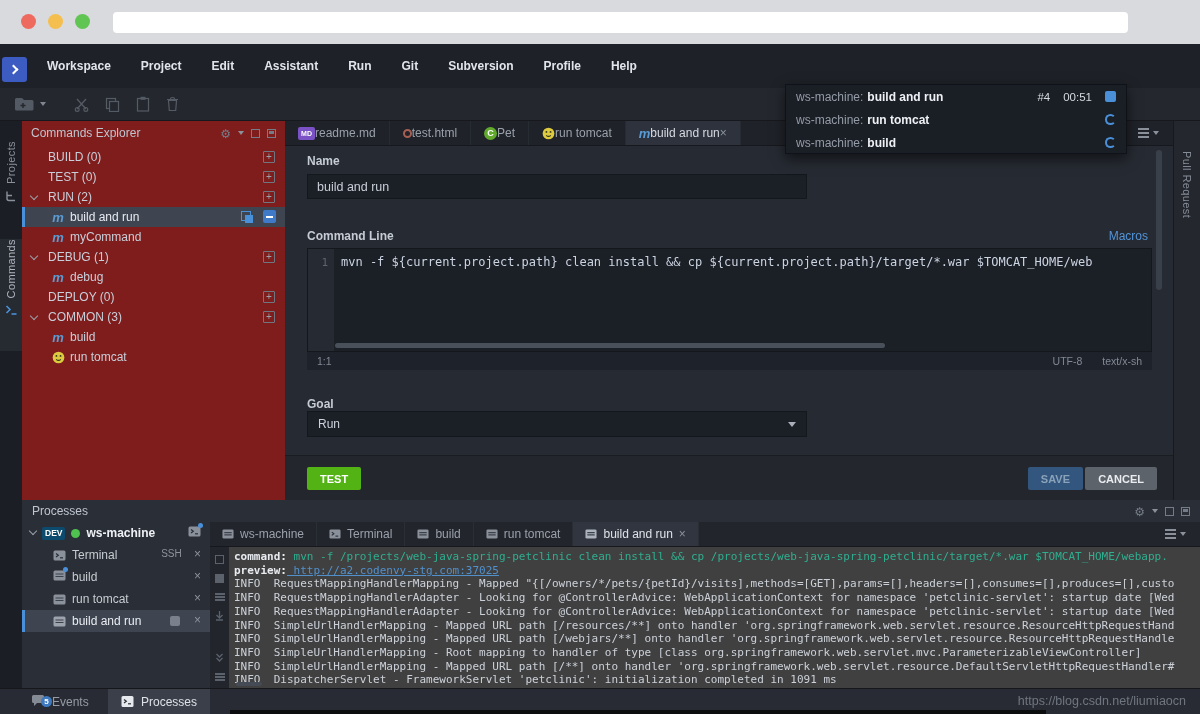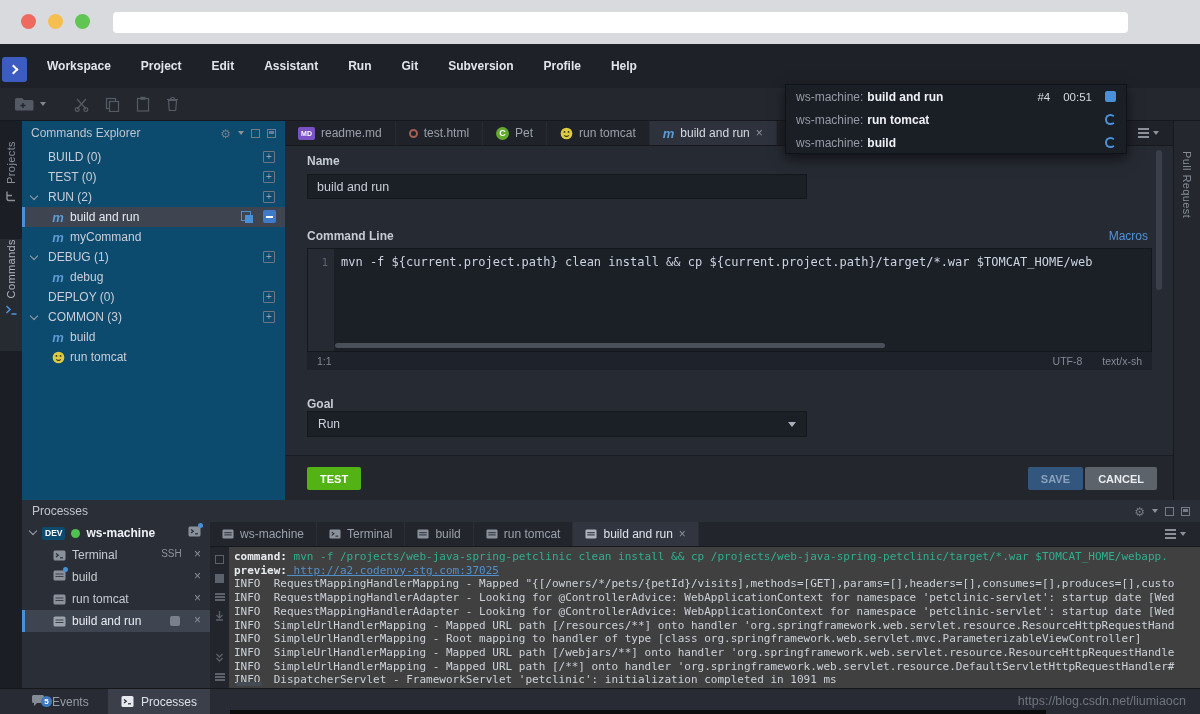--- a/index.html
+++ b/index.html
@@ -46,21 +46,21 @@
   .tb-ico { display:flex; align-items:center; gap:4px; margin-left:14px; opacity:.9; }
   .tb-group { display:flex; align-items:center; gap:16px; margin-left:28px; }
 
   
   .rail { position:absolute; left:0; top:121px; width:22px; height:567px; background:#1b1e24; }
   .rail-tab { position:absolute; left:0; width:22px; display:flex; flex-direction:column; align-items:center; }
   .rail-tab.active { background:#262a31; }
   .vtext { writing-mode:vertical-rl; transform:rotate(180deg); font-size:11px; color:#8b919b; letter-spacing:.4px; }
 
   
-  .cmd-panel { position:absolute; left:22px; top:121px; width:263px; height:379px; background:#0c4a6e; }
+  .cmd-panel { position:absolute; left:22px; top:121px; width:263px; height:379px; background:#7f1d1d; }
   .panel-hd { height:24px; display:flex; align-items:center; padding:0 9px; }
   .panel-title { font-size:12px; color:#bfc5cf; }
   .hd-icons { margin-left:auto; display:flex; align-items:center; gap:7px; color:#757c87; }
   .gear::before { content:"⚙"; font-size:12px; }
   .panel-sq { width:9px; height:9px; border:1px solid #757c87; }
   .panel-sq.inner::after { content:""; display:block; margin:1.5px auto 0; width:5px; height:2.5px; background:#757c87; }
   .tree { position:absolute; left:0; top:26px; right:0; }
   .trow { position:relative; height:20px; display:flex; align-items:center; font-size:12px; color:#c9ced8; }
   .trow.cat { padding-left:26px; }
   .trow.child { padding-left:29px; }
@@ -72,21 +72,21 @@
   .ico-wrap { width:14px; margin-right:5px; display:flex; justify-content:center; flex:none; }
   .dup-ico { position:absolute; right:32px; top:4px; width:12px; height:12px; }
   .dup-ico::before { content:""; position:absolute; left:0; top:0; width:8px; height:8px; border:1.5px solid #4a90d9; }
   .dup-ico::after { content:""; position:absolute; right:0; bottom:0; width:8px; height:8px; background:#4a90d9; }
   .minus-box { position:absolute; right:9px; top:3px; width:13px; height:13px; background:#3f7ac9; border-radius:2px; }
   .minus-box::after { content:""; display:block; margin:5.5px auto 0; width:7px; height:2px; background:#fff; }
 
   
   .editor { position:absolute; left:285px; top:121px; width:888px; height:379px; background:#262a32; }
   .etabs { height:25px; background:#1f2229; border-bottom:1px solid #16181d; display:flex; }
-  .etab { display:flex; align-items:center; gap:6px; padding:0 13px; font-size:12px; color:#9aa1ab; border-right:1px solid #272b32;justify-content:space-between; }
+  .etab { display:flex; align-items:center; padding:0 13px; font-size:12px; color:#9aa1ab; border-right:1px solid #272b32;justify-content:space-between; }
   .etab.active { background:#2d323c; color:#d6dbe2; }
   .x-close::before { content:"×"; font-size:12px; color:#8d939d; }
   .hamb-menu { margin-left:auto; margin-right:14px; display:flex; align-items:center; gap:4px; }
   .hamb { width:11px; height:2px; background:#8b919b; box-shadow:0 4px 0 #8b919b, 0 -4px 0 #8b919b; }
   .caret-sm { width:0; height:0; border-left:3.5px solid transparent; border-right:3.5px solid transparent; border-top:4px solid #8b919b; }
 
   .form-label { position:absolute; font-size:12px; font-weight:bold; color:#c6ccd5; }
   .name-input { position:absolute; left:22px; top:53px; width:500px; height:25px; background:#1b1f26; border:1px solid #14171c; color:#c9cfd8; font-size:12.5px; font-family:"Liberation Sans",sans-serif; padding:0 9px; }
   .macros-link { position:absolute; right:25px; top:108px; font-size:12px; color:#5394d8; }
   .code-ed { position:absolute; left:22px; top:127px; width:845px; height:104px; background:#1b1f26; border:1px solid #14171c; display:flex; overflow:hidden; }
@@ -558,22 +558,22 @@
             <span class="lines-ico"></span>
           </span>
         </div>
         <div class="con-text">
           <div class="cline cmd"><span class="pfx">command:</span><span class="txt"> mvn -f /projects/web-java-spring-petclinic clean install &amp;&amp; cp /projects/web-java-spring-petclinic/target/*.war $TOMCAT_HOME/webapp.</span></div>
           <div class="cline preview"><span class="pfx">preview:</span><span class="txt"> http://a2.codenvy-stg.com:37025</span></div>
           <div class="cline"><span class="txt">INFO  RequestMappingHandlerMapping - Mapped "{[/owners/*/pets/{petId}/visits],methods=[GET],params=[],headers=[],consumes=[],produces=[],custo</span></div>
           <div class="cline"><span class="txt">INFO  RequestMappingHandlerAdapter - Looking for @ControllerAdvice: WebApplicationContext for namespace 'petclinic-servlet': startup date [Wed</span></div>
           <div class="cline"><span class="txt">INFO  RequestMappingHandlerAdapter - Looking for @ControllerAdvice: WebApplicationContext for namespace 'petclinic-servlet': startup date [Wed</span></div>
           <div class="cline"><span class="txt">INFO  SimpleUrlHandlerMapping - Mapped URL path [/resources/**] onto handler 'org.springframework.web.servlet.resource.ResourceHttpRequestHand</span></div>
+          <div class="cline"><span class="txt">INFO  SimpleUrlHandlerMapping - Mapped URL path [/webjars/**] onto handler 'org.springframework.web.servlet.resource.ResourceHttpRequestHandle</span></div>
           <div class="cline"><span class="txt">INFO  SimpleUrlHandlerMapping - Root mapping to handler of type [class org.springframework.web.servlet.mvc.ParameterizableViewController]</span></div>
-          <div class="cline"><span class="txt">INFO  SimpleUrlHandlerMapping - Mapped URL path [/webjars/**] onto handler 'org.springframework.web.servlet.resource.ResourceHttpRequestHandle</span></div>
           <div class="cline"><span class="txt">INFO  SimpleUrlHandlerMapping - Mapped URL path [/**] onto handler 'org.springframework.web.servlet.resource.DefaultServletHttpRequestHandler#</span></div>
           <div class="cline"><span class="txt">INFO  DispatcherServlet - FrameworkServlet 'petclinic': initialization completed in 1091 ms</span></div>
         </div>
         <span class="con-hthumb"></span>
       </div>
     </div>
   </div>
 
   <div class="bottom-bar">
     <span class="bb-tab" style="left:18px">

